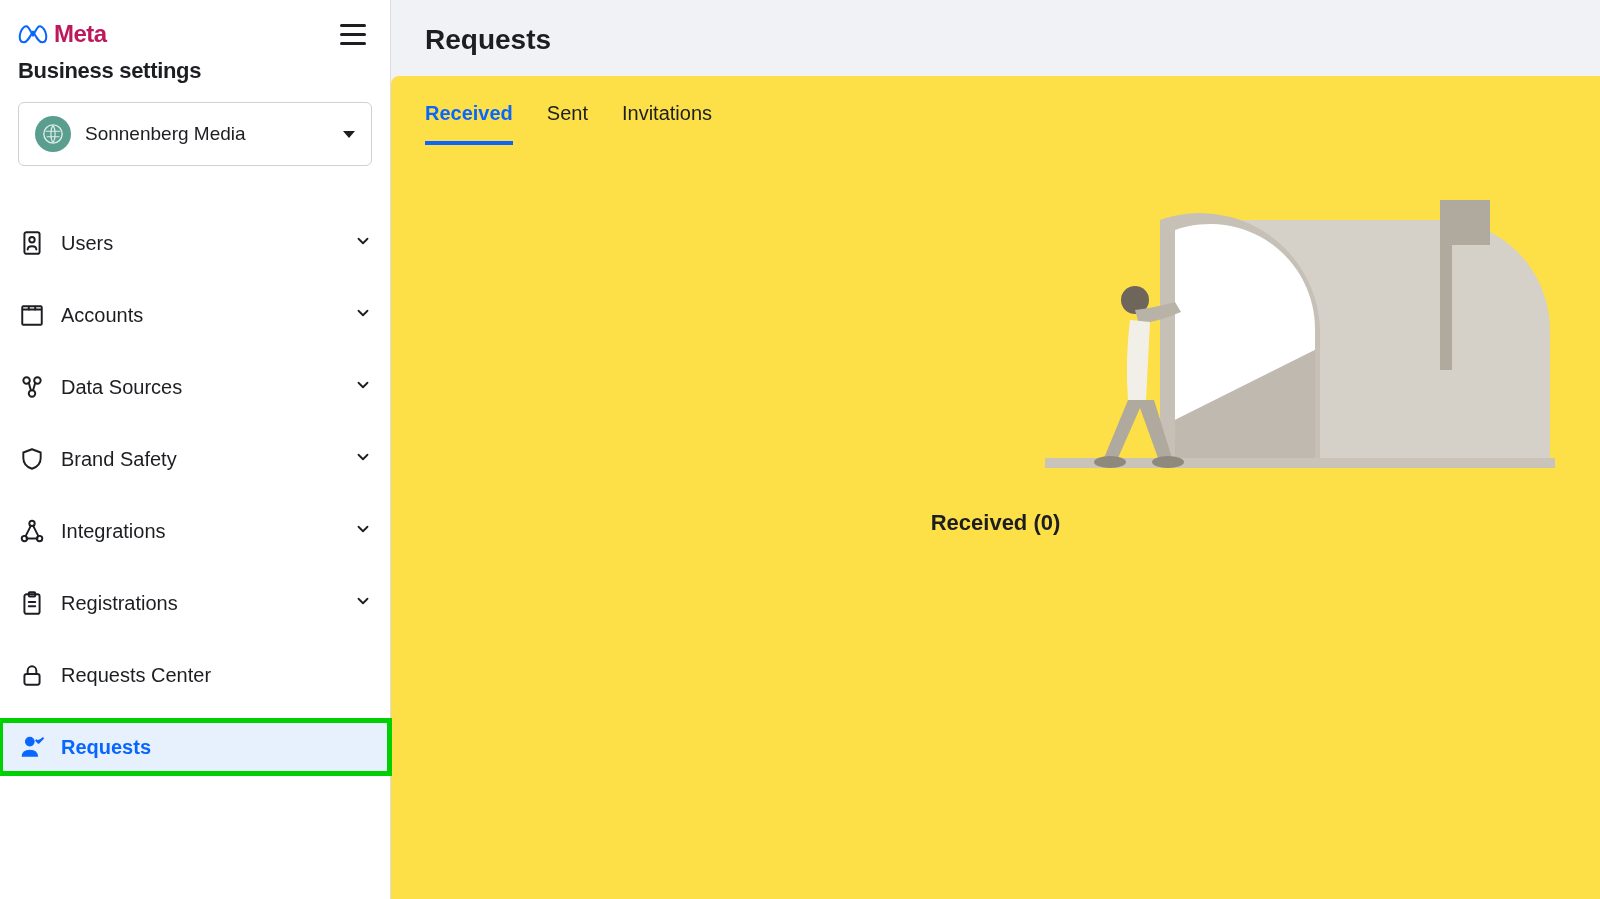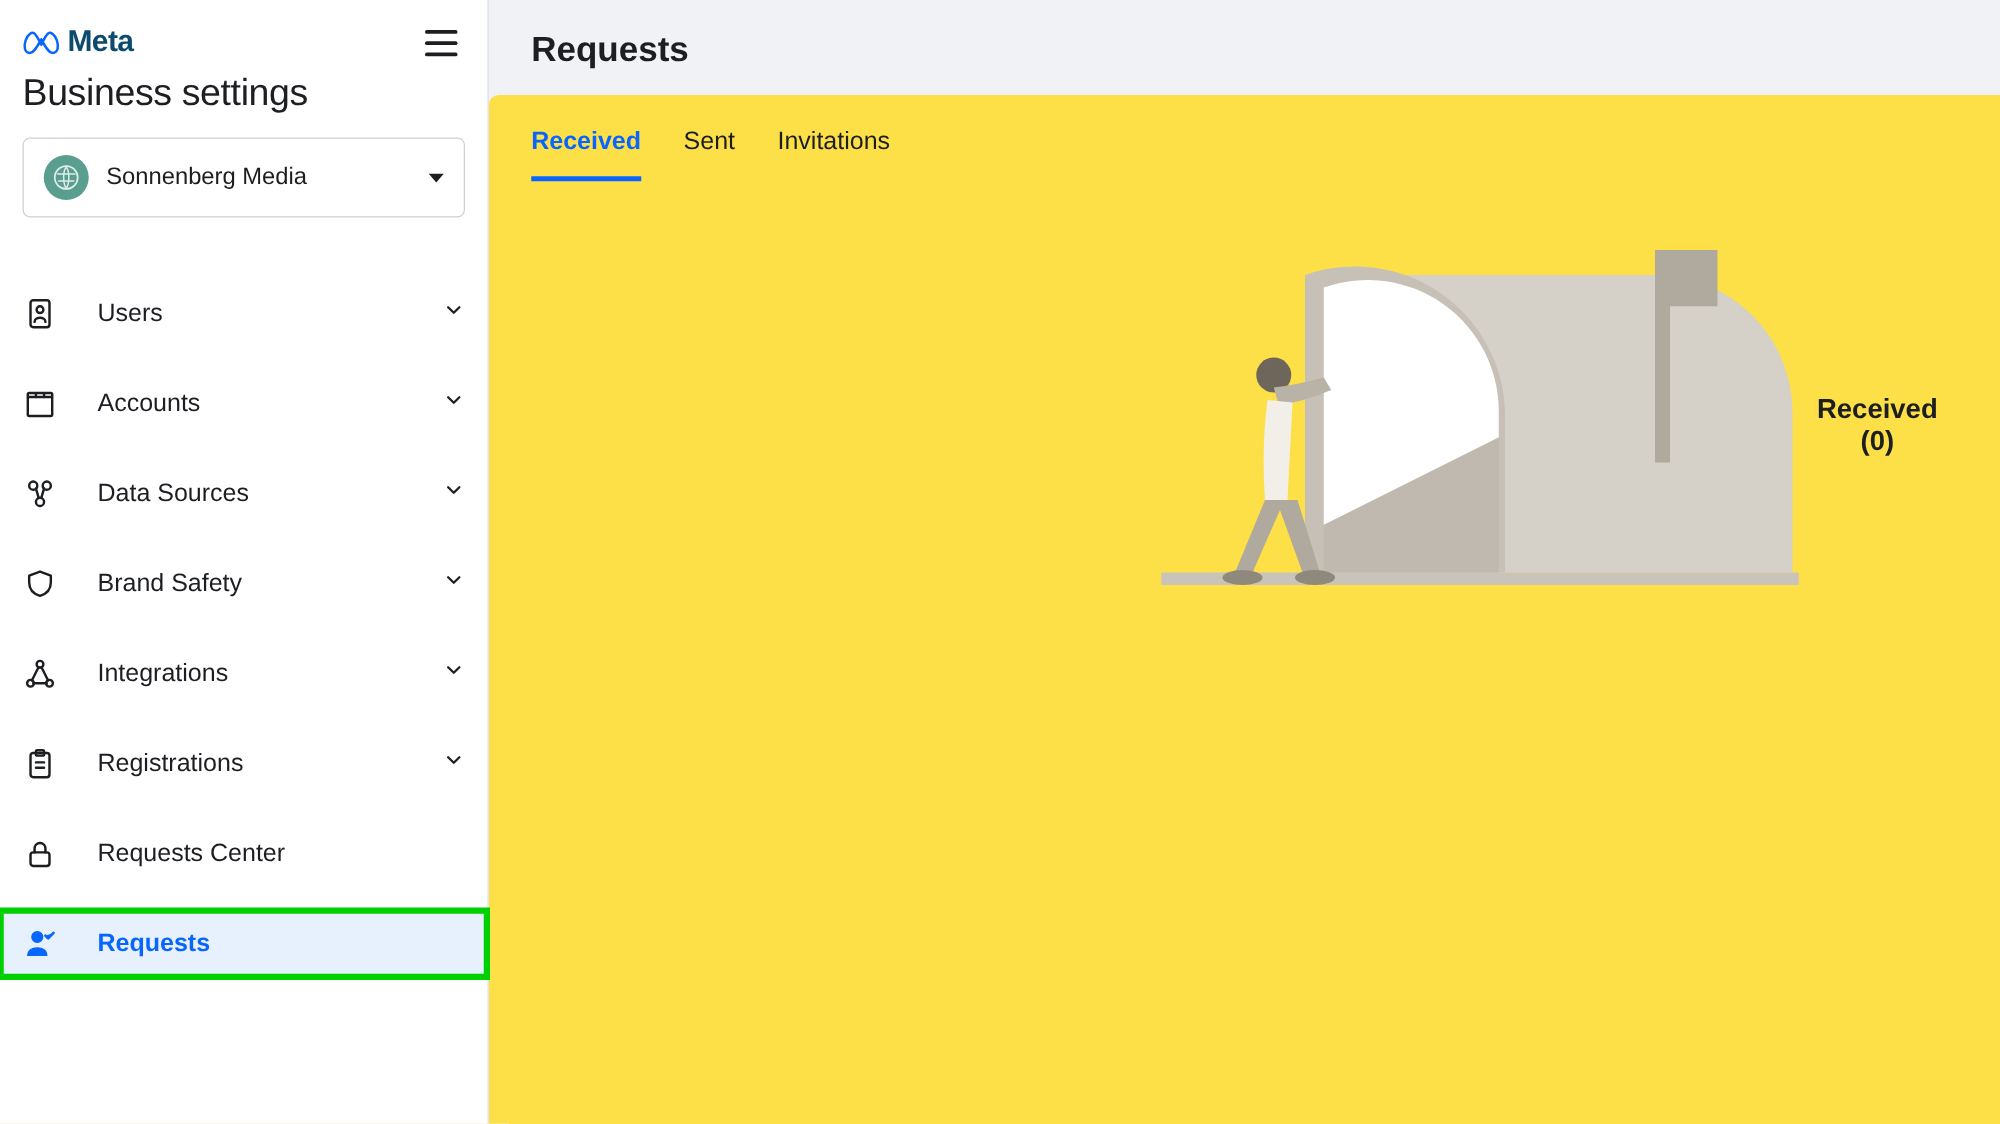--- a/index.html
+++ b/index.html
@@ -26,34 +26,34 @@
     display: flex;
     align-items: center;
     justify-content: space-between;
     margin-bottom: 8px;
   }
   .meta-logo { display: flex; align-items: center; gap: 6px; }
   .meta-mark svg { display: block; }
   .meta-word {
     font-size: 24px;
     font-weight: 600;
-    color: #0c4a6e;
+    color: #be185d;
     letter-spacing: -0.5px;
   }
   .hamburger {
     width: 32px; height: 32px;
     display: flex; flex-direction: column; justify-content: center; gap: 6px;
     cursor: pointer;
   }
   .hamburger span {
     display: block; height: 3px; background: #1c1e21; border-radius: 2px; width: 26px;
   }
   .page-title {
-    font-size: 30px;
-    font-weight: 400;
+    font-size: 22px;
+    font-weight: 700;
     color: #1c1e21;
     margin: 6px 0 18px 0;
     letter-spacing: -0.3px;
   }
   .account-picker {
     border: 1px solid #ced0d4;
     border-radius: 6px;
     height: 64px;
     display: flex;
     align-items: center;
@@ -80,21 +80,21 @@
   .nav { margin-top: 50px; display: flex; flex-direction: column; }
   .nav-item {
     display: flex; align-items: center; justify-content: space-between;
     padding: 0 18px;
     height: 54px;
     margin-bottom: 18px;
     cursor: pointer;
     font-size: 20px;
     color: #1c1e21;
   }
-  .nav-left { display: flex; align-items: center; gap: 32px; }
+  .nav-left { display: flex; align-items: center; gap: 15px; }
   .nav-icon { width: 28px; height: 28px; display: flex; align-items: center; justify-content: center; color:#1c1e21; }
   .nav-icon svg { stroke: #1c1e21; }
   .chevron svg { stroke: #1c1e21; }
   .nav-item.active-highlight {
     background: #e7f0fd;
     color: #0866ff;
     outline: 5px solid #00d000;
     outline-offset: -3px;
     height: 54px;
     margin-bottom: 18px;
@@ -139,21 +139,21 @@
     border-bottom: 4px solid transparent;
     font-weight: 400;
   }
   .tab.active {
     color: #0866ff;
     font-weight: 700;
     border-bottom-color: #0866ff;
   }
   .empty-area {
     display: flex;
-    flex-direction: row;
+    flex-direction: column;
     align-items: center;
     padding: 24px 40px 40px 40px;
   }
   .illus-wrap {
     width: 100%;
     display: flex;
     justify-content: flex-end;
     padding-right: 0;
   }
   .illus { width: 520px; max-width: 60%; }

